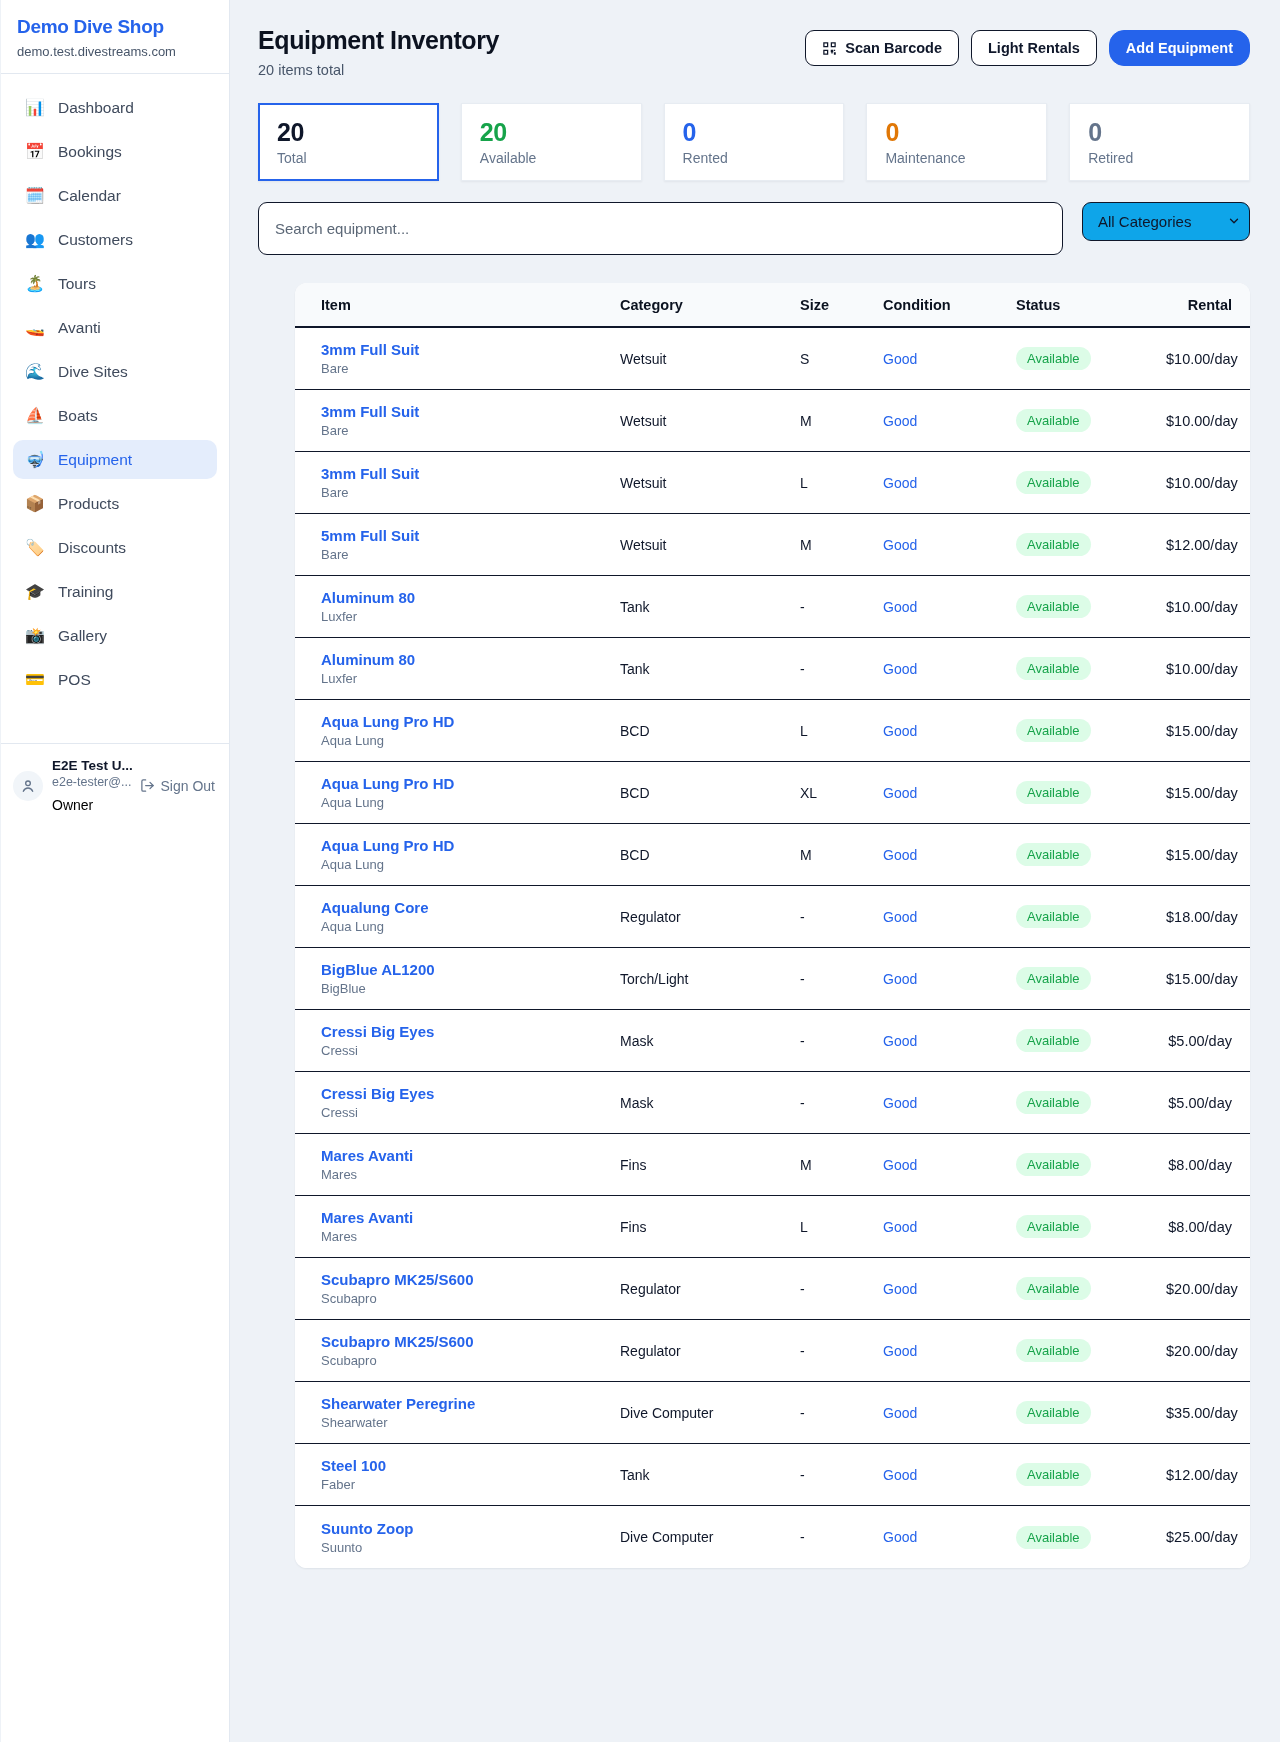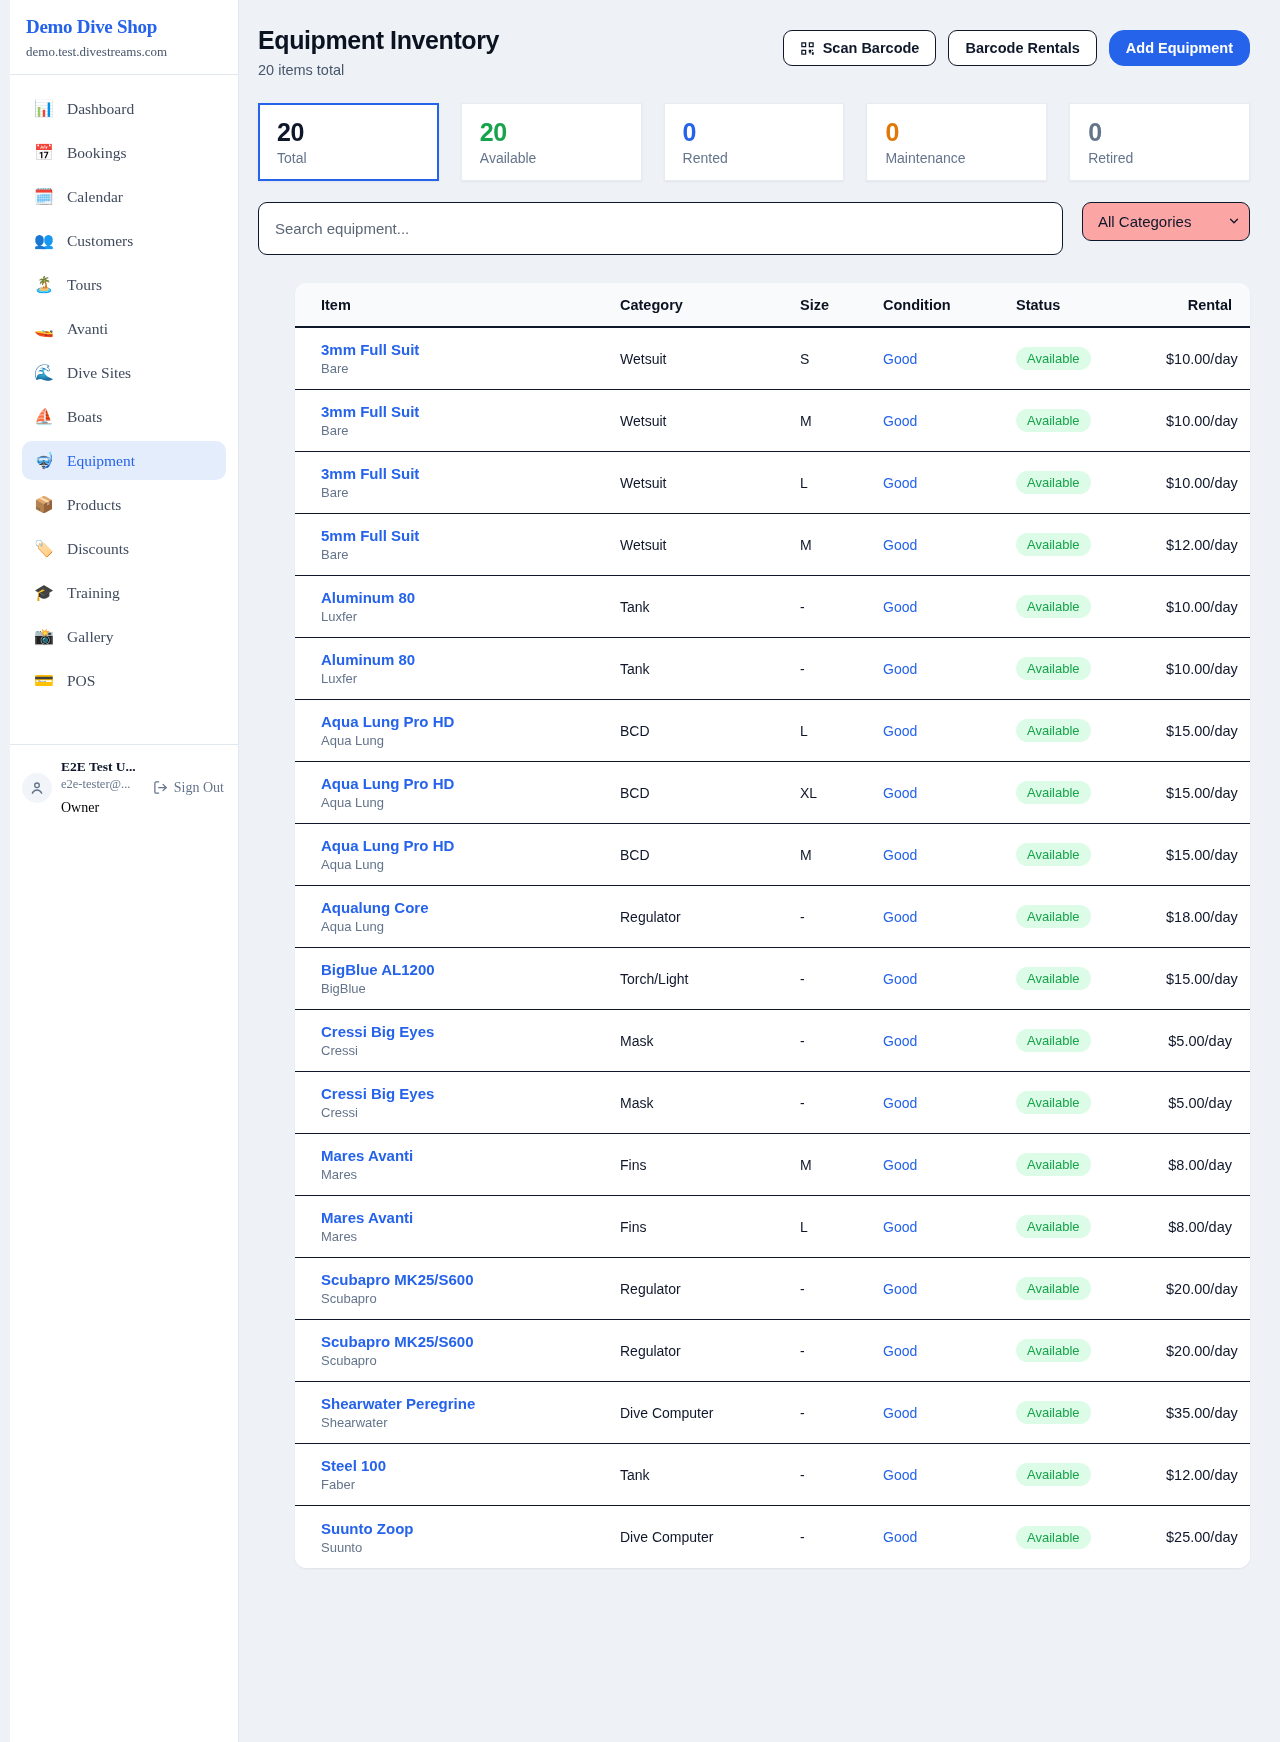--- a/index.html
+++ b/index.html
@@ -6,22 +6,22 @@
   html,body { width:1280px; height:1742px; }
   body {
     font-family: "Liberation Sans", sans-serif;
     background: #eef2f7;
     color: #0f172a;
     position: relative;
     overflow: hidden;
   }
   
   .sidebar {
-    position: absolute; left:10px; top:0; width:229px; height:1742px;
-    background:#ffffff; border-right:1px solid #e2e8f0;font-family:Liberation Serif, serif;
+    position: absolute; left:1px; top:0; width:229px; height:1742px;
+    background:#ffffff; border-right:1px solid #e2e8f0;
   }
   .brand-block { padding:16px 16px 14px 16px; border-bottom:1px solid #e2e8f0; }
   .brand-title { color:#2563eb; font-size:19px; font-weight:800; letter-spacing:-0.3px; }
   .brand-domain { color:#475569; font-size:13px; margin-top:6px; }
   .nav { padding:14px 12px 0 12px; }
   .nav-item {
     display:flex; align-items:center; gap:13px;
     padding:10px 12px; margin-bottom:5px; border-radius:10px;
     color:#3f4a5c; font-size:15.5px; cursor:pointer;
   }
@@ -70,21 +70,21 @@
   .filters { margin-top:21px; display:flex; gap:19px; }
   .search-input {
     flex:1; height:53px; border:1.5px solid #0f172a; border-radius:9px;
     padding:0 16px; font-size:15px; font-family:inherit; background:#fff; color:#0f172a;
     outline:none;
   }
   .search-input::placeholder { color:#5b6776; }
   .select-wrap { position:relative; width:168px; }
   .category-select {
     width:100%; height:39px; border:1.5px solid #0f172a; border-radius:9px;
-    background:#fca5a5; font-size:15px; font-family:inherit; color:#0f172a;
+    background:#0ea5e9; font-size:15px; font-family:inherit; color:#0f172a;
     padding:0 28px 0 15px; appearance:none; -webkit-appearance:none; cursor:pointer;
   }
   .select-chevron { position:absolute; right:9px; top:12px; pointer-events:none; color:#0f172a; }
   
   .table-card {
     margin-top:28px; background:#fff; border-radius:12px; overflow:hidden;
     box-shadow:0 1px 2px rgba(15,23,42,.07);
     margin-left:37px;
   }
   .grid-cols {
@@ -226,21 +226,21 @@
       <button class="btn">
         <svg width="15" height="15" viewBox="0 0 24 24" fill="none" stroke="#0f172a" stroke-width="2">
           <rect x="3" y="3" width="6" height="6"></rect>
           <rect x="15" y="3" width="6" height="6"></rect>
           <rect x="3" y="15" width="6" height="6"></rect>
           <path d="M15 15h2v2h-2zM19 15h2M15 19h2M19 19h2v2h-2"></path>
         </svg>
         <span>Scan Barcode</span>
       </button>
       <button class="btn">
-        <span>Barcode Rentals</span>
+        <span>Light Rentals</span>
       </button>
       <button class="btn primary">
         <span>Add Equipment</span>
       </button>
     </div>
   </div>
 
   <div class="stats">
 
       <div class="stat-card active">

